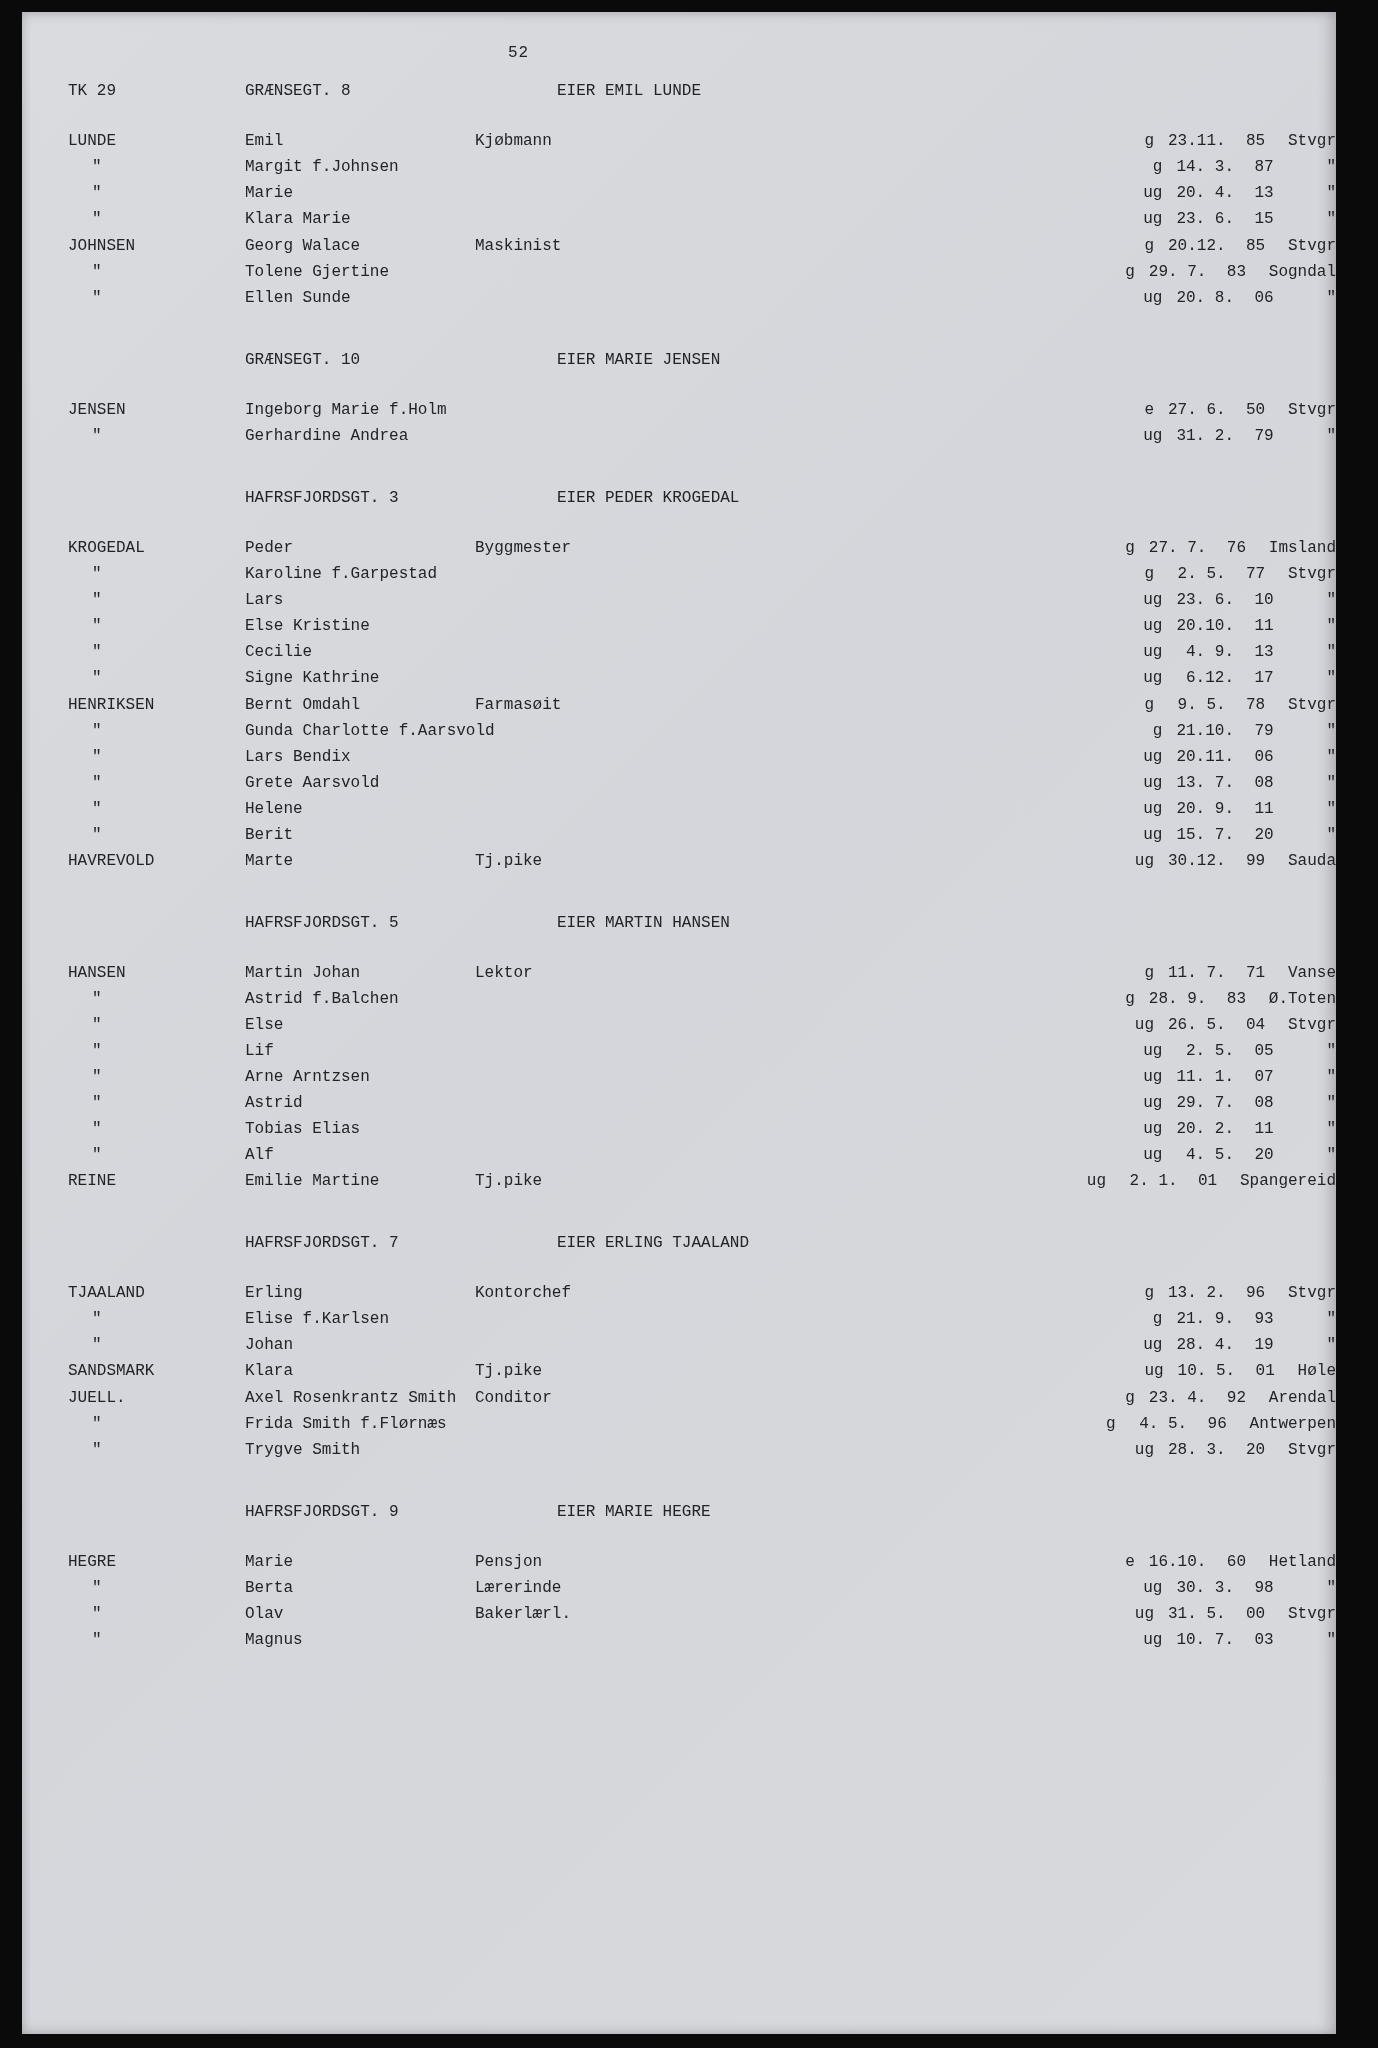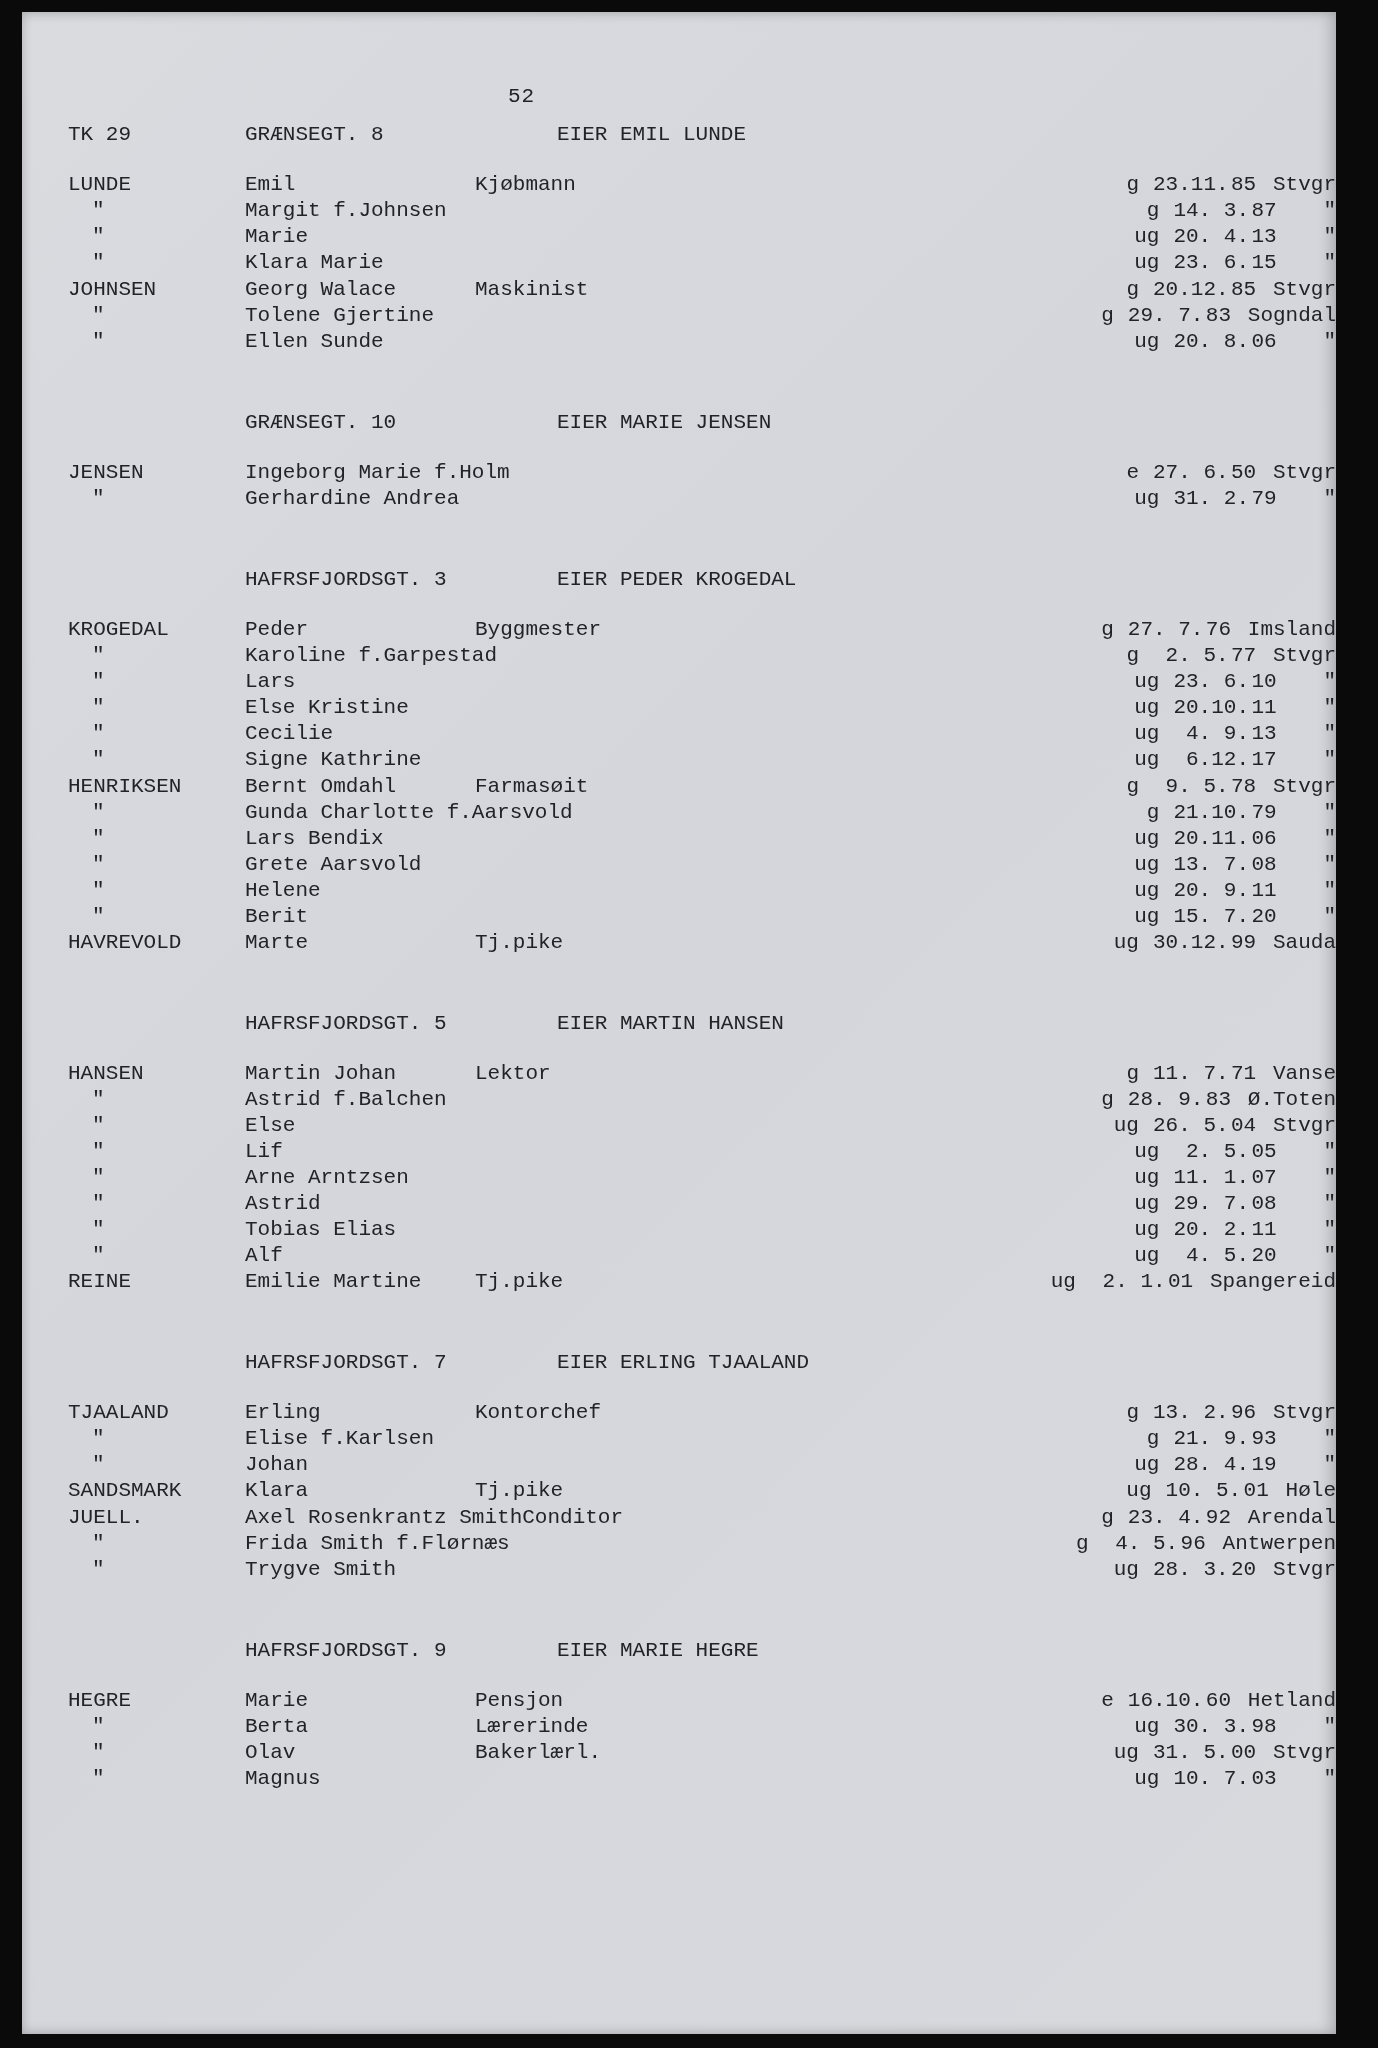--- a/index.html
+++ b/index.html
@@ -6,38 +6,38 @@
   body{
     width:1378px;height:2048px;position:relative;
     background:#0a0a0a;
     font-family:"Liberation Mono","DejaVu Sans Mono",monospace;
     overflow:hidden;
   }
   .paper{
     position:absolute;left:22px;top:12px;width:1314px;height:2022px;
     background:linear-gradient(135deg,#d9dbdf 0%,#d4d6db 45%,#d7d9dd 100%);
     color:#232327;
-    font-size:21px;line-height:26px;
-    padding-top:72px;
+    font-size:16px;line-height:26px;
+    padding-top:28px;
     box-sizing:border-box;
     box-shadow:inset -6px 0 14px rgba(0,0,0,0.18), inset 3px 0 8px rgba(0,0,0,0.10);
   }
   .page-number{display:block;padding-left:486px;letter-spacing:1px;}
   .row{display:flex;align-items:baseline;white-space:pre;}
   .row{padding-left:46px;}
   .col-surname{flex:0 0 177px;width:177px;}
   .col-surname.ditto{text-indent:24px;}
   .col-name{flex:0 0 auto;min-width:230px;}
   .col-occupation{flex:1 1 0;min-width:0;overflow:hidden;}
   .col-status{flex:0 0 44px;text-align:right;}
   .col-date{flex:0 0 92px;padding-left:14px;box-sizing:border-box;}
   .col-year{flex:0 0 42px;}
   .col-place{flex:0 0 auto;}
   .col-place.ditto{padding-left:30px;}
-  .street-header{margin-top:55px;margin-bottom:24px;}
+  .street-header{margin-top:36px;margin-bottom:24px;}
   .street-header .hdr-tk{flex:0 0 177px;}
   .street-header .hdr-street{flex:0 0 312px;}
   .street-header .hdr-owner{flex:1 1 auto;}
   .section-first .street-header{margin-top:12px;align-items:flex-end;}
   .family-group + .family-group{margin-top:1px;}
 </style>
 </head>
 <body>
 
 <div class="paper">

